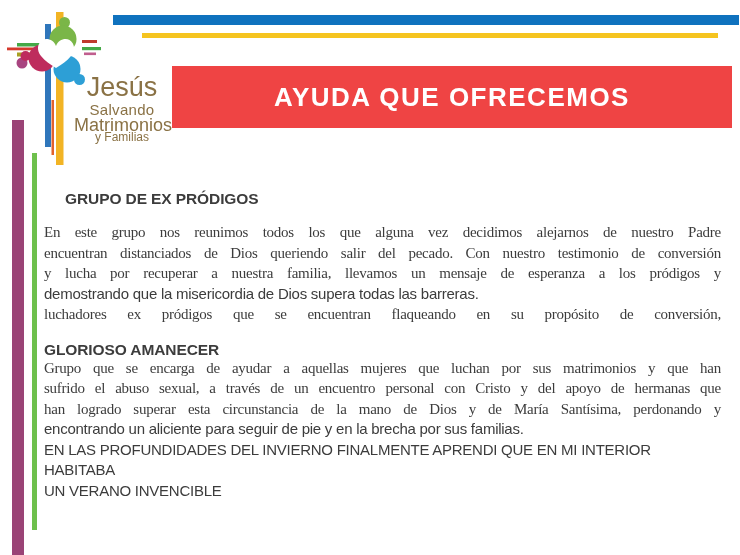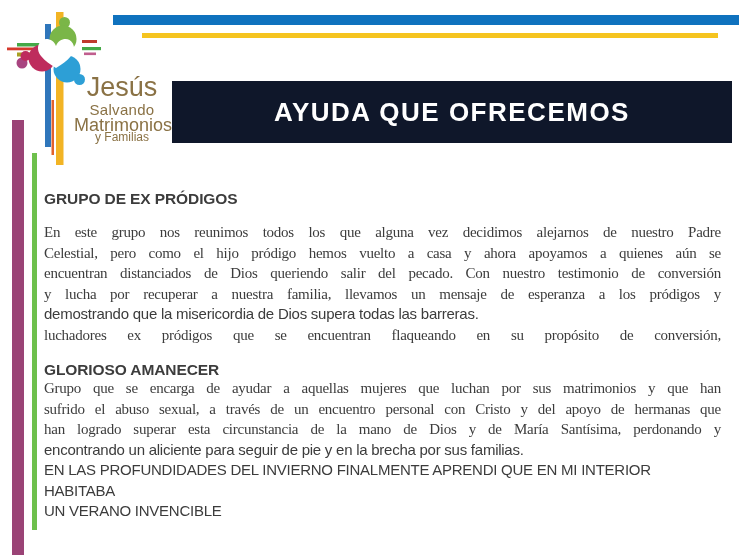--- a/index.html
+++ b/index.html
@@ -8,22 +8,22 @@
     width:740px;height:555px;
     background:#ffffff;
     overflow:hidden;
     font-family:"Liberation Sans", sans-serif;
   }
   
   .bar-blue-top{position:absolute;left:113px;top:15px;width:626px;height:10px;background:#0f72be;}
   .bar-yellow-top{position:absolute;left:142px;top:33px;width:576px;height:5px;background:#f5c420;}
   
   .banner{
-    position:absolute;left:172px;top:81px;width:560px;height:62px;
-    background:#0f172a;
+    position:absolute;left:172px;top:66px;width:560px;height:62px;
+    background:#ef4444;
     display:flex;align-items:center;justify-content:center;
   }
   .banner .title{
     color:#ffffff;font-size:26px;font-weight:bold;letter-spacing:1.5px;
     white-space:nowrap;
   }
   
   .bar-magenta-left{position:absolute;left:12px;top:120px;width:12px;height:435px;background:#9a4376;}
   .line-green-left{position:absolute;left:32px;top:153px;width:5px;height:377px;background:#6ec04c;}
   
@@ -38,21 +38,21 @@
   .logo-text .l4{font-size:12px;line-height:13px;}
   
   .content{
     position:absolute;left:44px;top:191px;width:677px;
     color:#3c3c3c;
   }
   .heading{
     font-size:15.5px;font-weight:bold;line-height:16px;
     letter-spacing:-0.1px;
   }
-  .h1{margin-bottom:15px;}
+  .h1{margin-bottom:15px;margin-left:21px;}
   .h2{margin-top:17px;margin-bottom:0;}
   .line{
     font-size:15px;line-height:20.5px;letter-spacing:-0.25px;
   }
   .just{text-align:justify;text-align-last:justify;font-family:Liberation Serif, serif;}
 </style>
 </head>
 <body>
 
 <div id="slide">
@@ -98,21 +98,20 @@
     <div class="l2">Salvando</div>
     <div class="l3">Matrimonios</div>
     <div class="l4">y Familias</div>
   </div>
 
   <div class="content">
 
     <div class="heading h1">GRUPO DE EX PRÓDIGOS</div>
     <div class="para">
       <div class="line just">En este grupo nos reunimos todos los que alguna vez decidimos alejarnos de nuestro Padre</div>
-      <div class="line just">Celestial, pero como el hijo pródigo hemos vuelto a casa y ahora apoyamos a quienes aún se</div>
       <div class="line just">encuentran distanciados de Dios queriendo salir del pecado. Con nuestro testimonio de conversión</div>
       <div class="line just">y lucha por recuperar a nuestra familia, llevamos un mensaje de esperanza a los pródigos y</div>
       <div class="line">demostrando que la misericordia de Dios supera todas las barreras.</div>
       <div class="line just">luchadores ex pródigos que se encuentran flaqueando en su propósito de conversión,</div>
     </div>
 
     <div class="heading h2">GLORIOSO AMANECER</div>
     <div class="para">
       <div class="line just">Grupo que se encarga de ayudar a aquellas mujeres que luchan por sus matrimonios y que han</div>
       <div class="line just">sufrido el abuso sexual, a través de un encuentro personal con Cristo y del apoyo de hermanas que</div>

